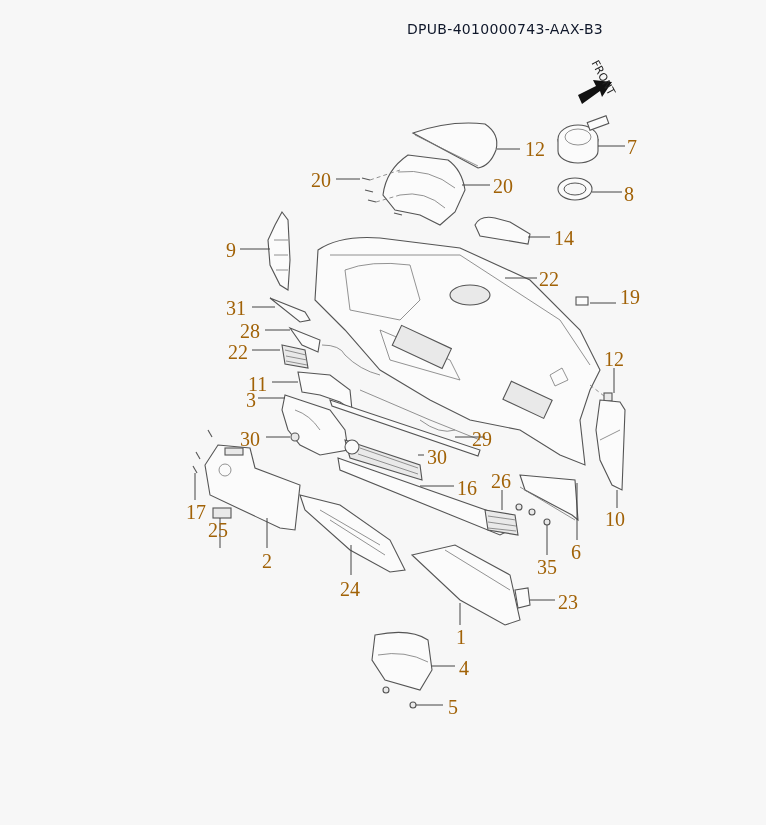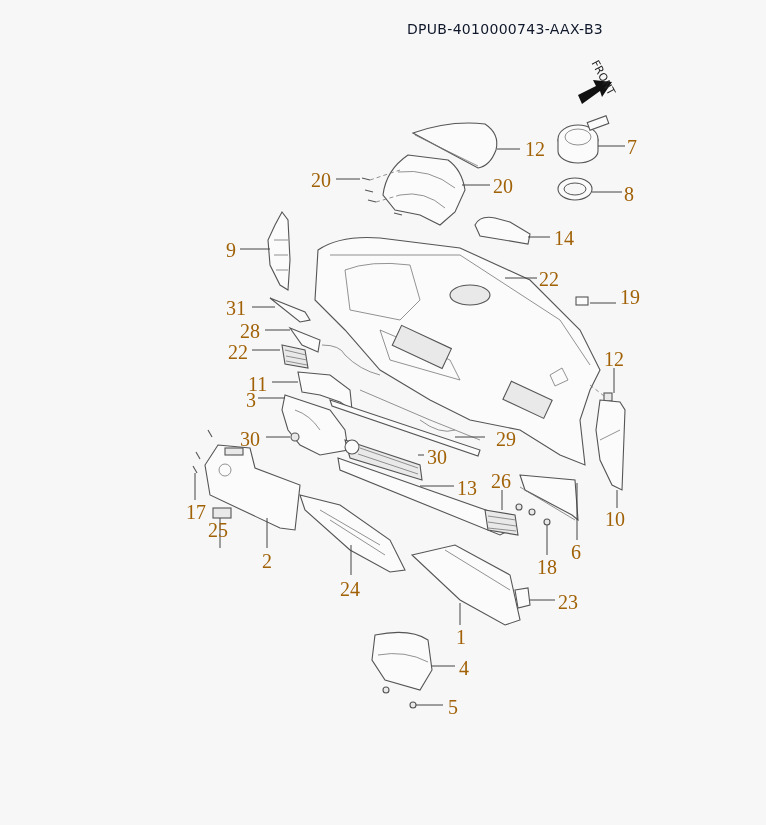--- a/index.html
+++ b/index.html
@@ -224,27 +224,27 @@
 <div class="callout" style="left:554px;top:228px">14</div>
 <div class="callout" style="left:539px;top:269px">22</div>
 <div class="callout" style="left:226px;top:298px">31</div>
 <div class="callout" style="left:620px;top:287px">19</div>
 <div class="callout" style="left:240px;top:321px">28</div>
 <div class="callout" style="left:228px;top:342px">22</div>
 <div class="callout" style="left:604px;top:349px">12</div>
 <div class="callout" style="left:248px;top:374px">11</div>
 <div class="callout" style="left:246px;top:390px">3</div>
 <div class="callout" style="left:240px;top:429px">30</div>
-<div class="callout" style="left:496px;top:429px">29</div>
+<div class="callout" style="left:472px;top:429px">29</div>
 <div class="callout" style="left:427px;top:447px">30</div>
-<div class="callout" style="left:457px;top:478px">13</div>
+<div class="callout" style="left:457px;top:478px">16</div>
 <div class="callout" style="left:491px;top:471px">26</div>
 <div class="callout" style="left:605px;top:509px">10</div>
 <div class="callout" style="left:186px;top:502px">17</div>
 <div class="callout" style="left:571px;top:542px">6</div>
 <div class="callout" style="left:208px;top:520px">25</div>
 <div class="callout" style="left:262px;top:551px">2</div>
-<div class="callout" style="left:537px;top:557px">18</div>
+<div class="callout" style="left:537px;top:557px">35</div>
 <div class="callout" style="left:340px;top:579px">24</div>
 <div class="callout" style="left:558px;top:592px">23</div>
 <div class="callout" style="left:456px;top:627px">1</div>
 <div class="callout" style="left:459px;top:658px">4</div>
 <div class="callout" style="left:448px;top:697px">5</div>
 
 </body></html>

